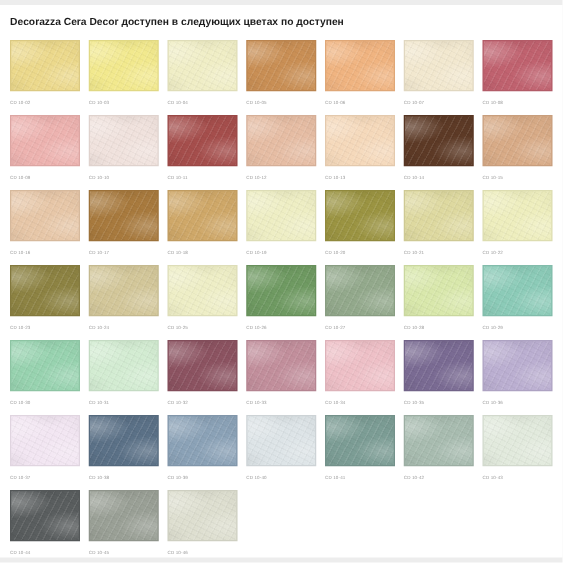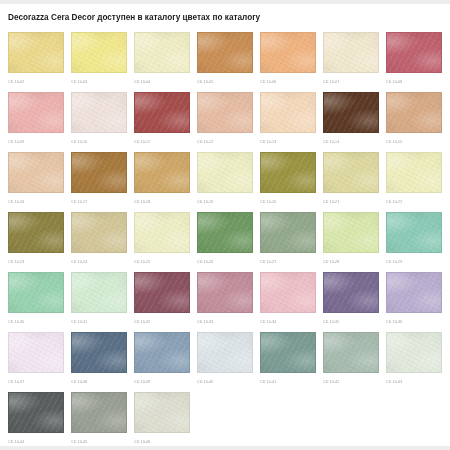--- a/index.html
+++ b/index.html
@@ -95,21 +95,21 @@
     letter-spacing: 0.12px;
     margin-top: 6.5px;
     white-space: nowrap;
   }
 </style>
 </head>
 <body>
 
 <div id="card">
 
-  <div id="heading">Decorazza Cera Decor доступен в каталогу цветах по каталогу</div>
+  <div id="heading">Decorazza Cera Decor доступен в следующих цветах по доступен</div>
 
   <div id="grid">
       <div class="row">
         <div class="cell">
           <div class="chip" style="background-color: rgb(236, 217, 140); --seed: 0; background-position: 0px 0px;"></div>
           <div class="code">CD 10-02</div>
         </div>
         <div class="cell">
           <div class="chip" style="background-color: rgb(242, 233, 142); --seed: 1; background-position: 37px 23px;"></div>
           <div class="code">CD 10-03</div>

